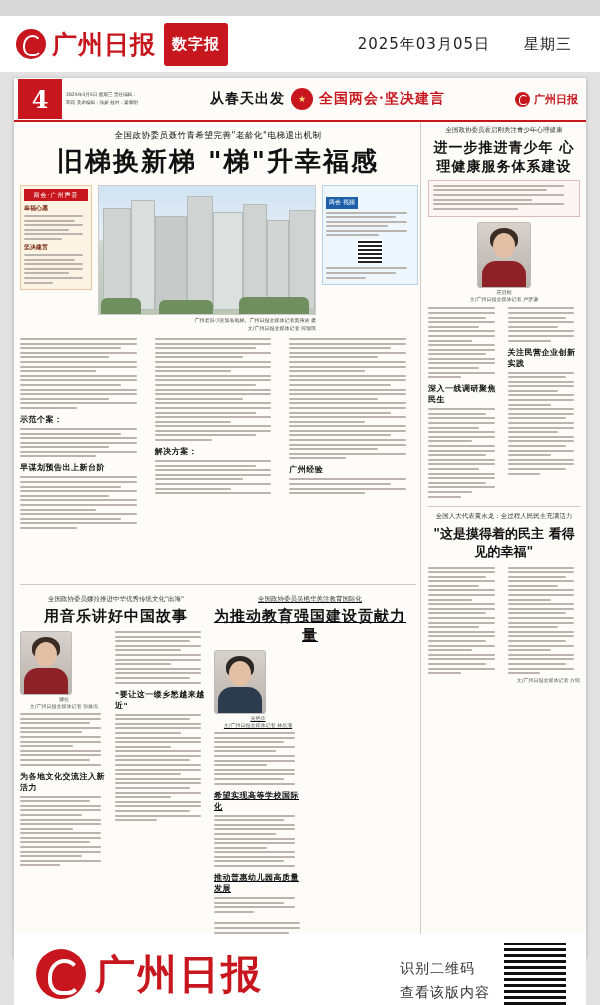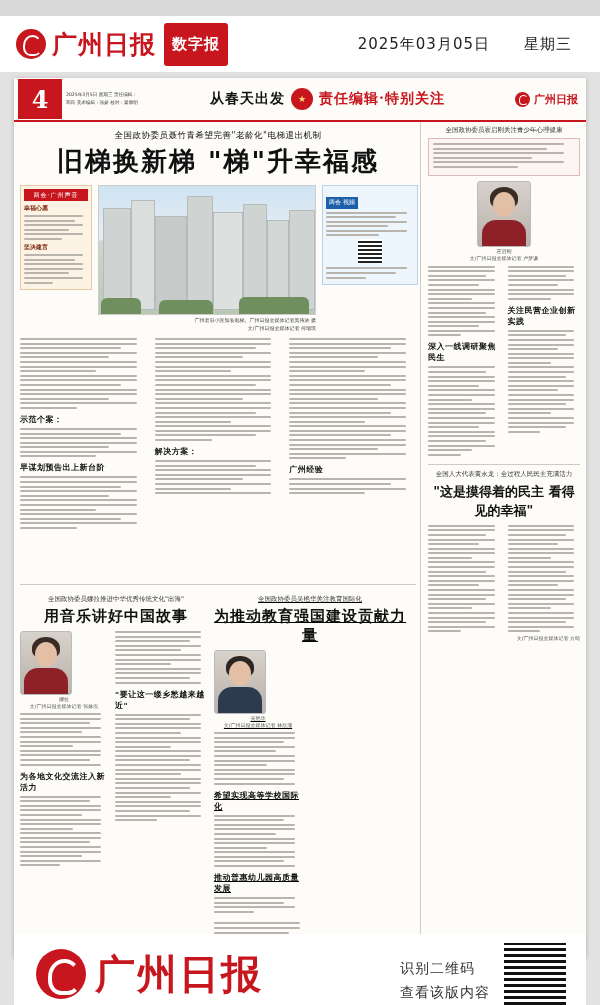--- a/index.html
+++ b/index.html
@@ -210,21 +210,21 @@
 
     <div class="sheet-head">
       <div class="folio">4</div>
       <div class="folio-meta">2025年3月5日 星期三
 责任编辑：邓莉
 美术编辑：张妍
 校对：梁黎明</div>
       <div class="head-center">
         <span class="seg1">从春天出发</span>
         <span class="head-emblem">★</span>
-        <span class="seg2">责任编辑·特别关注</span>
+        <span class="seg2">全国两会·坚决建言</span>
       </div>
       <div class="head-logo">
         <span class="lc"></span>
         <span class="lt">广州日报</span>
       </div>
     </div>
 
     <div class="body-area">
       <div class="vline" style="left:406px;"></div>
       <div class="vline" style="left:6px;right:auto;top:462px;height:1px;width:396px;background:#cfcac2;"></div>
@@ -595,20 +595,22 @@
                 <div class="ln s80"></div>
                 <div class="ln s92"></div>
                 <div class="ln s60"></div>
             </div>
           </div>
         </div>
       </div>
 
       <div class="right-col">
         <div class="rc-kicker">全国政协委员霍启刚关注青少年心理健康</div>
+        <div class="rc-title">进一步推进青少年
+心理健康服务体系建设</div>
         <div class="rc-abstract">
           <div class="lines">
             <div class="ln s92"></div>
               <div class="ln s80"></div>
               <div class="ln s92"></div>
             <div class="ln s70"></div>
               <div class="ln s92"></div>
               <div class="ln s60"></div>
           </div>
         </div>

